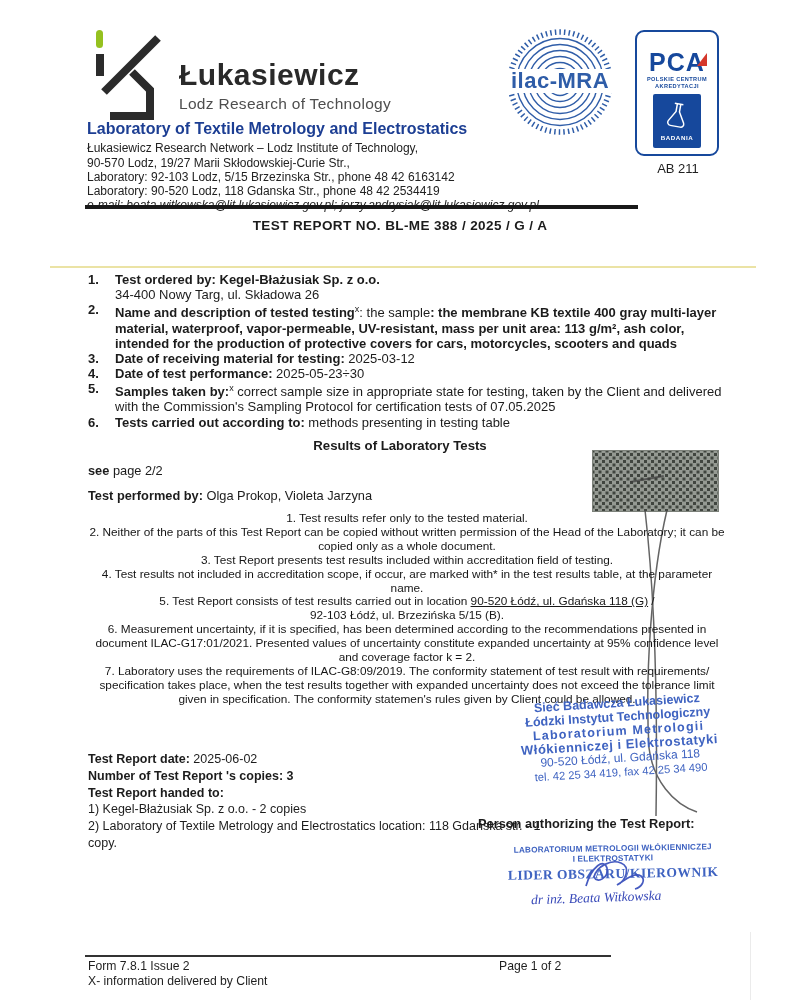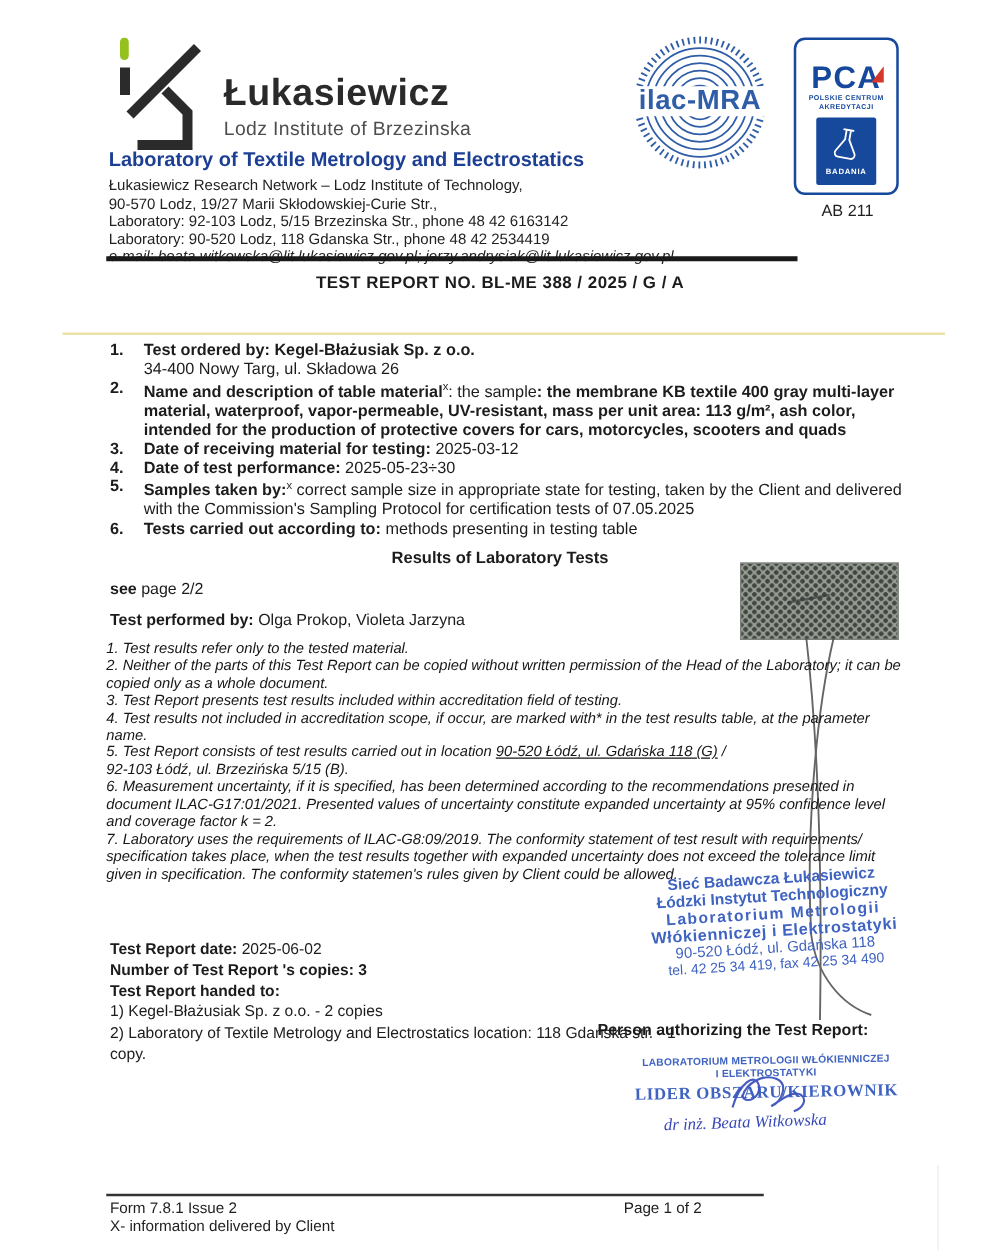--- a/index.html
+++ b/index.html
@@ -34,21 +34,21 @@
 
   
   .list{width:634px;font-size:13px;line-height:15.1px;}
   .li{display:flex;}
   .num{width:27px;flex:none;font-weight:bold;}
   sup{font-size:9px;}
 
   .results-title{width:800px;text-align:center;font-size:13.2px;font-weight:bold;}
   .midline{font-size:12.8px;}
 
-  .notes{width:644px;font-size:11.8px;line-height:13.9px;font-style:italic;color:#161616;}
+  .notes{width:644px;font-size:11.8px;line-height:13.9px;color:#161616;text-align:center;}
 
   
   .swatch{width:127px;height:62px;background-color:#959a93;border:1px solid #7c817a;box-sizing:border-box;
           background-image:radial-gradient(circle,#40453f 1.6px,transparent 2px),
                            radial-gradient(circle,#40453f 1.6px,transparent 2px);
           background-size:7px 7px;background-position:0 0,3.5px 3.5px;}
   .scratch{width:34px;height:2px;background:#3c3c3c;opacity:.7;transform:rotate(-10deg);}
 
   
   .stamp-addr{width:242px;text-align:center;color:#3f63c1;transform:rotate(-3.5deg);}
@@ -78,21 +78,21 @@
     <rect x="10" y="0" width="7" height="18" rx="3.5" fill="#95c11f"></rect>
     <g fill="none" stroke="#2b2b2b" stroke-width="8">
       <path d="M14 24 V46"></path>
       <path d="M72 8 L18 62"></path>
       <path d="M24 86 H64 V60 L46 42"></path>
     </g>
   </svg>
 
   <div class="abs" style="left:179px;top:60px;">
     <div class="brand-name">Łukasiewicz</div>
-    <div class="brand-sub">Lodz Institute of Brzezinska</div>
+    <div class="brand-sub">Lodz Research of Technology</div>
   </div>
 
   <svg class="abs" style="left:505px;top:27px;" width="110" height="110" viewBox="0 0 110 110">
     <circle cx="55" cy="55" r="50" fill="none" stroke="#2f5da8" stroke-width="5.5" stroke-dasharray="1.5 3.1"></circle>
     <g fill="none" stroke="#2f5da8" stroke-width="1.4">
       <circle cx="55" cy="55" r="43.5"></circle>
       <circle cx="55" cy="55" r="37.5"></circle>
       <circle cx="55" cy="55" r="31.5"></circle>
       <circle cx="55" cy="55" r="25.5"></circle>
       <circle cx="55" cy="55" r="19.5"></circle>
@@ -147,21 +147,21 @@
     <div class="li">
       <span class="num">1.</span>
       <div>
         <p><span class="b">Test ordered by: Kegel-Błażusiak Sp. z o.o.</span></p>
         <p>34-400 Nowy Targ, ul. Składowa 26</p>
       </div>
     </div>
     <div class="li">
       <span class="num">2.</span>
       <div>
-        <p><span class="b">Name and description of table material</span><sup>x</sup><span>: the sample</span><span class="b">: the membrane KB textile 400 gray multi-layer material, waterproof, vapor-permeable, UV-resistant, mass per unit area: 113 g/m², ash color, intended for the production of protective covers for cars, motorcycles, scooters and quads</span></p>
+        <p><span class="b">Name and description of tested testing</span><sup>x</sup><span>: the sample</span><span class="b">: the membrane KB textile 400 gray multi-layer material, waterproof, vapor-permeable, UV-resistant, mass per unit area: 113 g/m², ash color, intended for the production of protective covers for cars, motorcycles, scooters and quads</span></p>
       </div>
     </div>
     <div class="li">
       <span class="num">3.</span>
       <div>
         <p><span class="b">Date of receiving material for testing:</span><span> 2025-03-12</span></p>
       </div>
     </div>
     <div class="li">
       <span class="num">4.</span>

